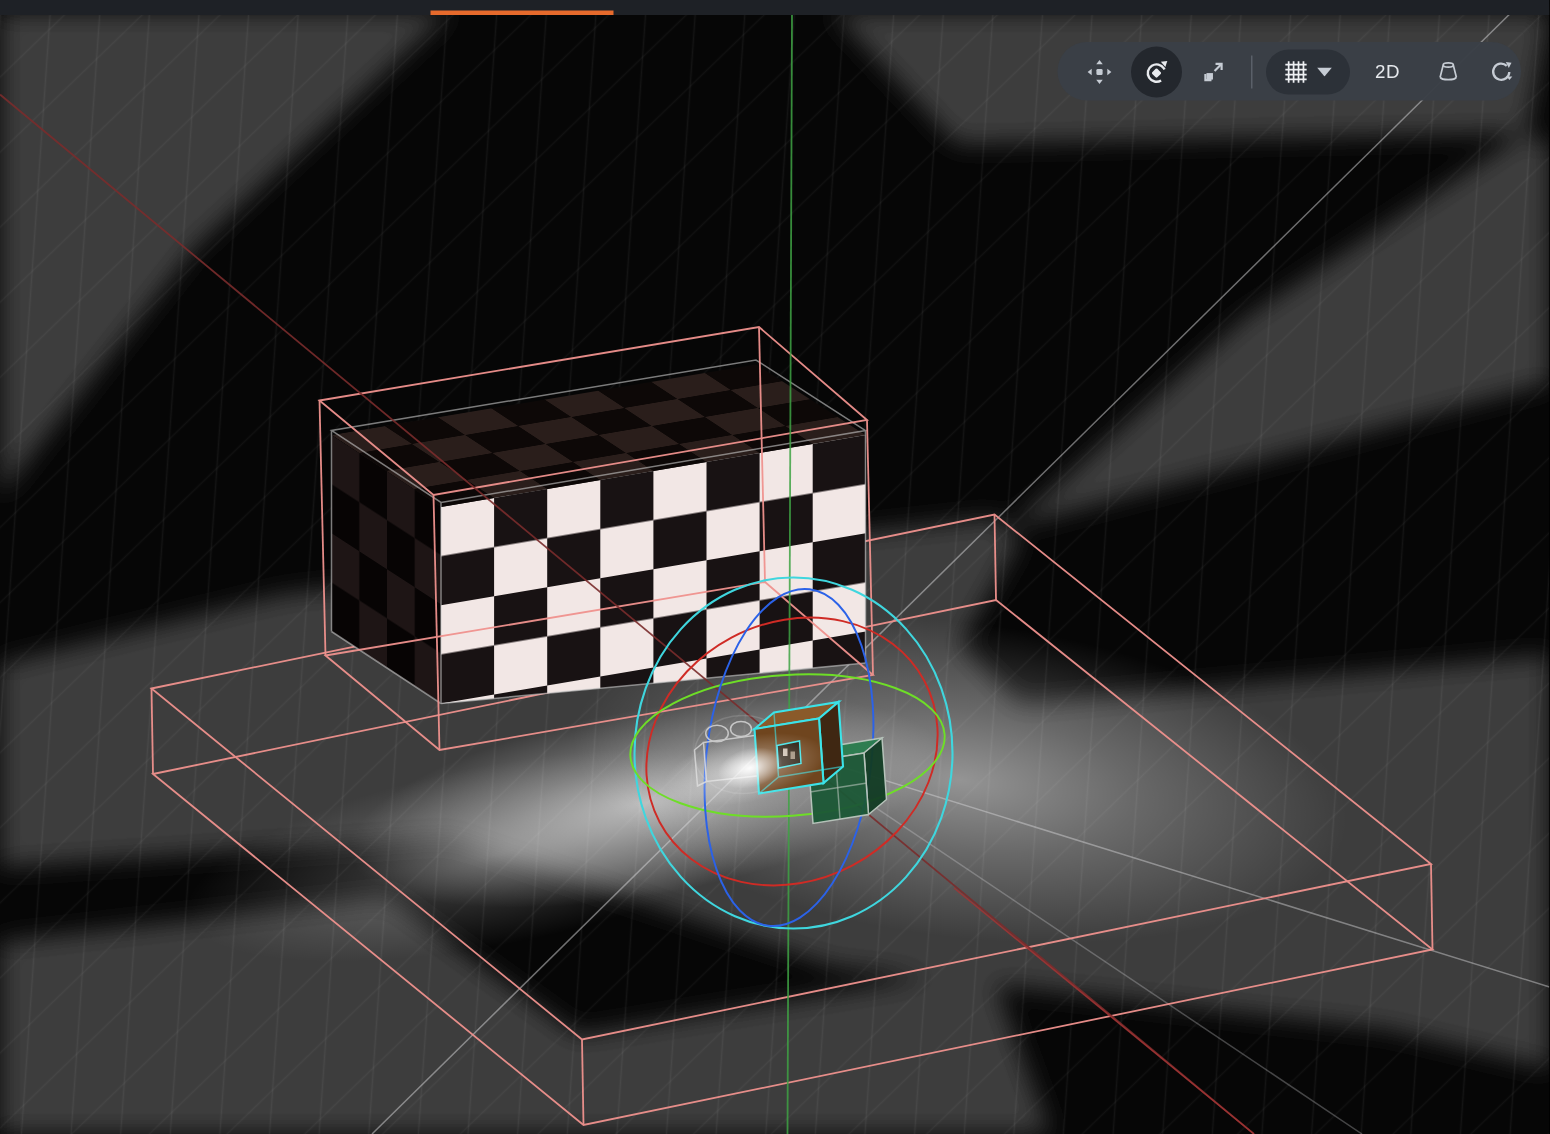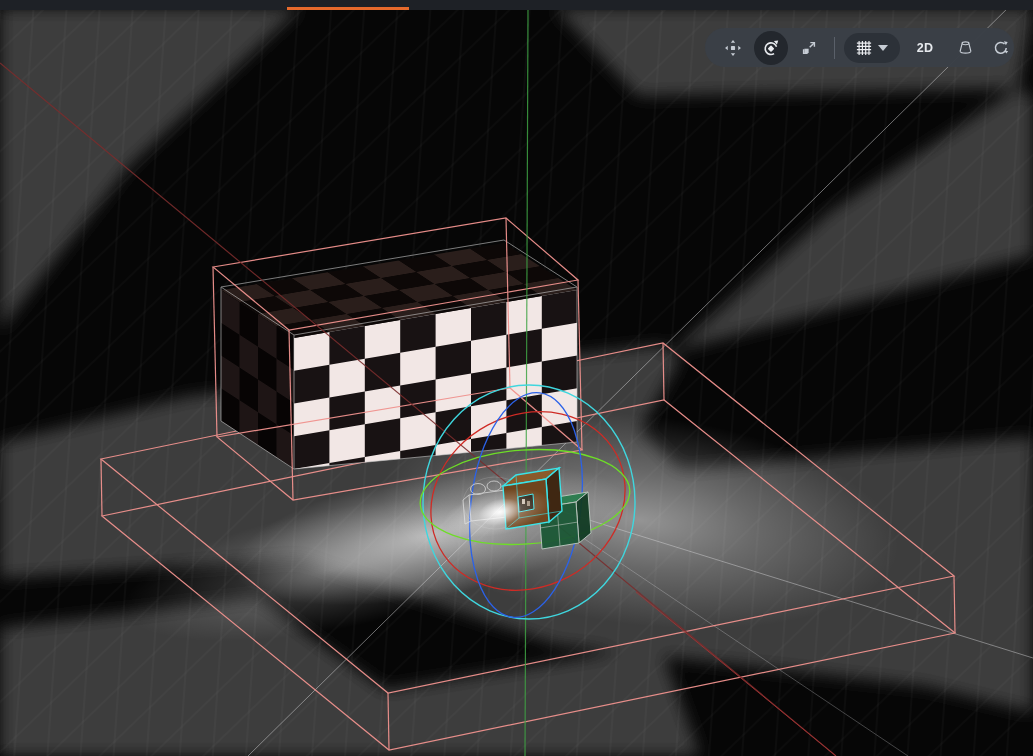--- a/index.html
+++ b/index.html
@@ -13,21 +13,21 @@
   
   .toolbar{position:absolute;left:705px;top:28px;width:309px;height:39px;z-index:40;
            background:var(--toolbar-bg);border-radius:20px;display:flex;align-items:center;
            box-sizing:border-box;padding:0 13px;}
   .tbtn{width:30px;height:30px;display:flex;align-items:center;justify-content:center;
         border-radius:50%;flex:0 0 auto;cursor:pointer;}
   .tbtn.active{background:var(--active-bg);width:34px;height:34px;}
   .tb-divider{width:1px;height:22px;background:#5a6069;margin:0 9px 0 10px;flex:0 0 auto;}
   .grid-pill{height:30px;width:56px;background:var(--pill-bg);border-radius:15px;
              display:flex;align-items:center;justify-content:center;gap:6px;cursor:pointer;flex:0 0 auto;}
-  .mode-2d{color:var(--label);font-size:12.5px;font-weight:700;letter-spacing:.3px;
+  .mode-2d{color:var(--label);font-size:12.5px;font-weight:400;letter-spacing:.3px;
            width:38px;text-align:center;cursor:pointer;flex:0 0 auto;}
   .icon{display:block}
   .gap1{width:6px;flex:0 0 auto}
 </style>
 </head>
 <body>
 
 <div class="viewport">
 <svg width="1033" height="756" viewBox="0 0 1033 756" xmlns="http://www.w3.org/2000/svg">
   <defs>

